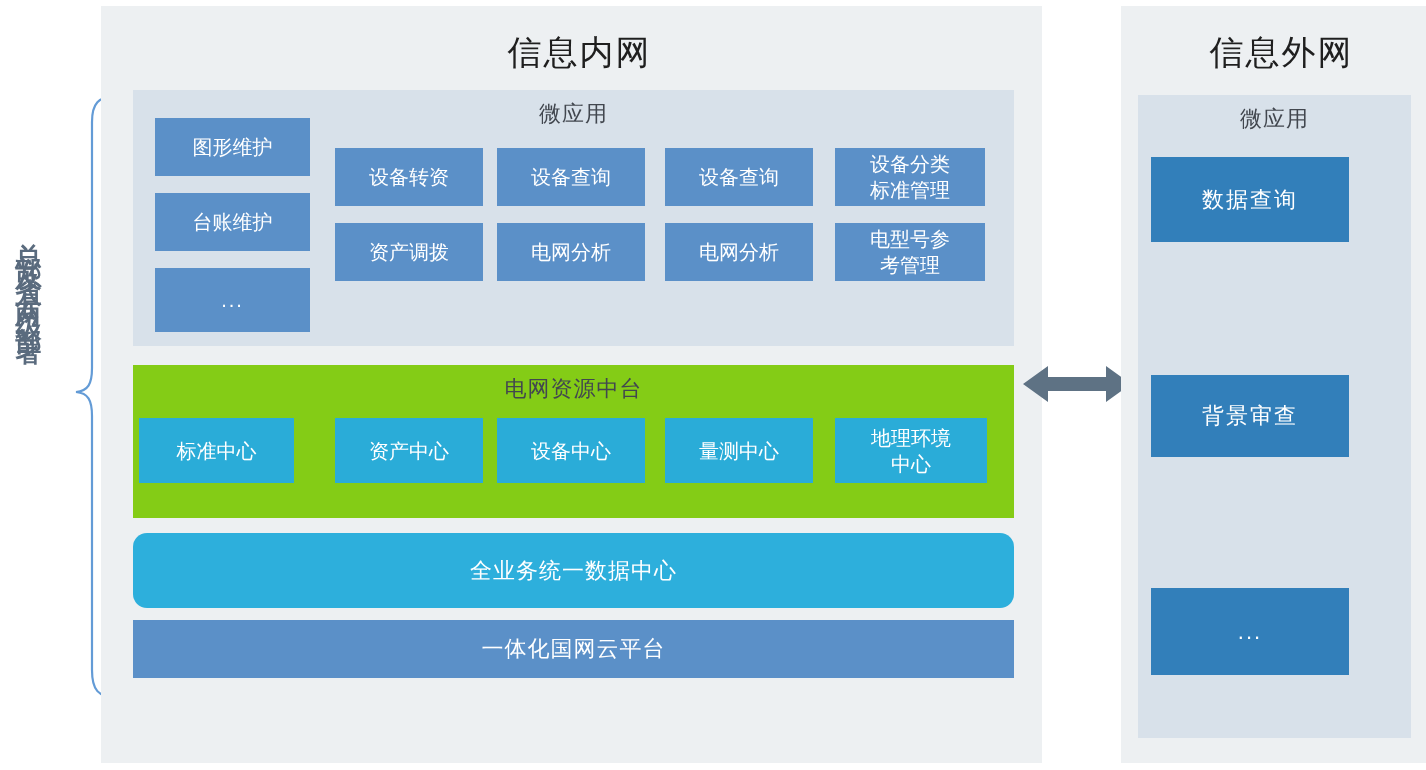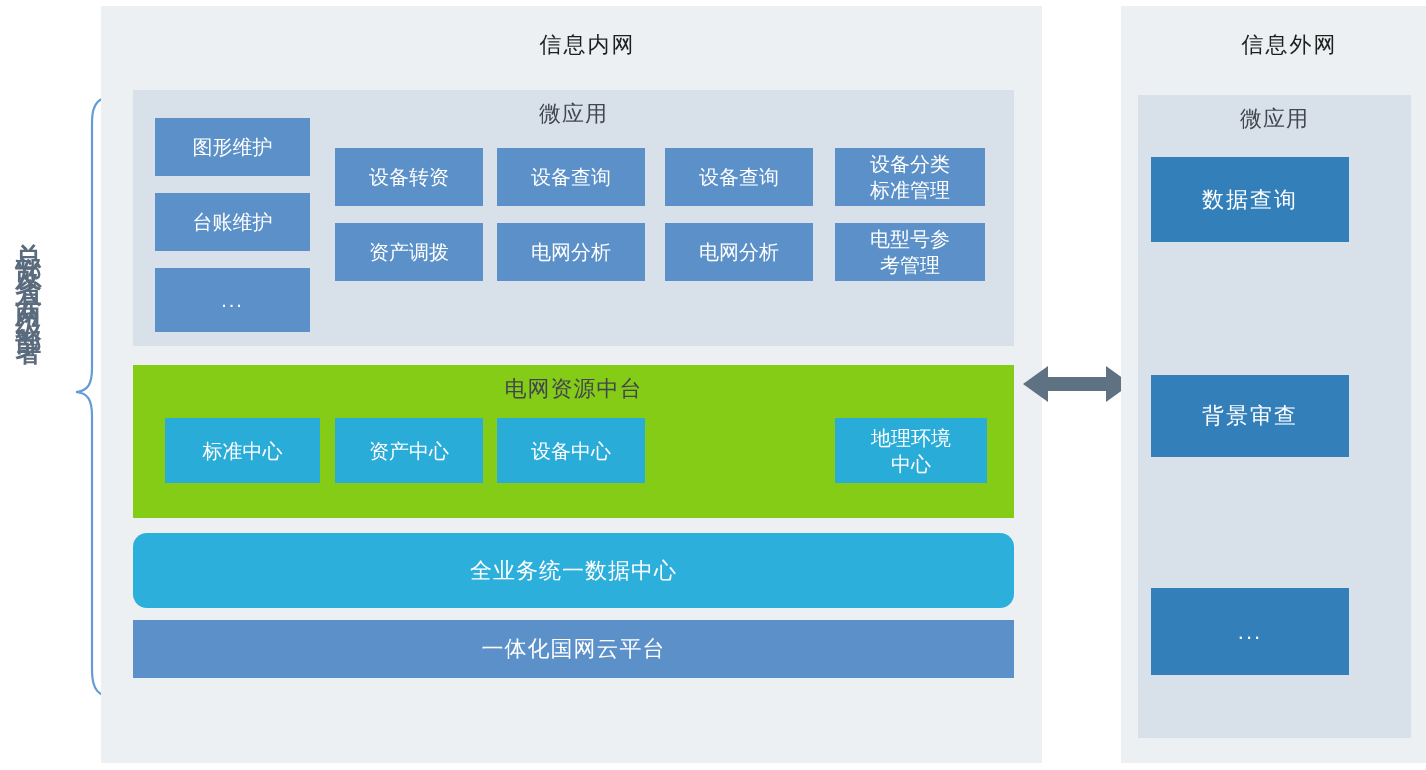--- a/index.html
+++ b/index.html
@@ -14,22 +14,22 @@
     writing-mode:vertical-rl; text-orientation:upright;
     font-size:26px; font-weight:bold; color:#5a6b7e;
     letter-spacing:12px; line-height:30px;
   }
   .brace-svg { position:absolute; left:58px; top:86px; }
   
   .panel { position:absolute; top:6px; height:757px; background:#edf0f2; }
   .panel-intranet { left:101px; width:941px; }
   .panel-extranet { left:1121px; width:305px; }
   .panel-title {
-    position:absolute; top:24px; left:16px; width:100%;
-    text-align:center; font-size:22px; color:#1f1f1f; letter-spacing:2px;
+    position:absolute; top:24px; left:8px; width:100%;
+    text-align:center; font-size:34px; color:#1f1f1f; letter-spacing:2px;
   }
   
   .section { position:absolute; left:32px; width:881px; }
   .microapp-section { top:84px; height:256px; background:#d8e1ea; }
   .platform-section { top:359px; height:153px; background:#84cc16; }
   .section-title {
     position:absolute; top:9px; left:0; width:100%;
     text-align:center; font-size:22px; color:#42474f; letter-spacing:1px;
   }
   .box {
@@ -40,21 +40,21 @@
   .two-line { padding:0 31px; box-sizing:border-box; }
   
   .lc { left:22px; width:155px; height:58px;text-align:center; }
   .lc1 { top:28px; } .lc2 { top:103px; } .lc3 { top:178px; height:64px; letter-spacing:2px; }
   
   .c1 { left:202px; width:148px; } .c2 { left:364px; width:148px; }
   .c3 { left:532px; width:148px; } .c4 { left:702px; width:150px; }
   .r1 { top:58px; height:58px; } .r2 { top:133px; height:58px; }
   
   .center-box { top:53px; height:65px; background:#2aacd8; }
-  .p0 { left:32px; width:155px; } .p1 { left:202px; width:148px; }
+  .p0 { left:6px; width:155px; } .p1 { left:202px; width:148px; }
   .p2 { left:364px; width:148px; } .p3 { left:532px; width:148px; }
   .p4 { left:702px; width:152px; }
   
   .bar {
     position:absolute; left:32px; width:881px;
     display:flex; align-items:center; justify-content:center;
     color:#ffffff; font-size:22px; letter-spacing:1px;
   }
   .bar-data  { top:527px; height:75px; background:#2dafdc;border-radius:14px; }
   .bar-cloud { top:614px; height:58px; background:#5b90c8; }
@@ -106,20 +106,21 @@
       <div class="box c3 r2">电网分析</div>
       <div class="box c4 r2 two-line">电型号参考管理</div>
     </div>
 
     <div class="section platform-section">
       <div class="section-title">电网资源中台</div>
 
       <div class="box center-box p0">标准中心</div>
       <div class="box center-box p1">资产中心</div>
       <div class="box center-box p2">设备中心</div>
+      <div class="box center-box p3">量测中心</div>
       <div class="box center-box p4 two-line">地理环境中心</div>
     </div>
 
     <div class="bar bar-data">全业务统一数据中心</div>
     <div class="bar bar-cloud">一体化国网云平台</div>
   </div>
 
   <svg class="arrow-svg" width="108" height="40" viewBox="0 0 108 40">
     <polygon points="0,20 25,2 25,13 83,13 83,2 108,20 83,38 83,27 25,27 25,38" fill="#5e7284"></polygon>
   </svg>

